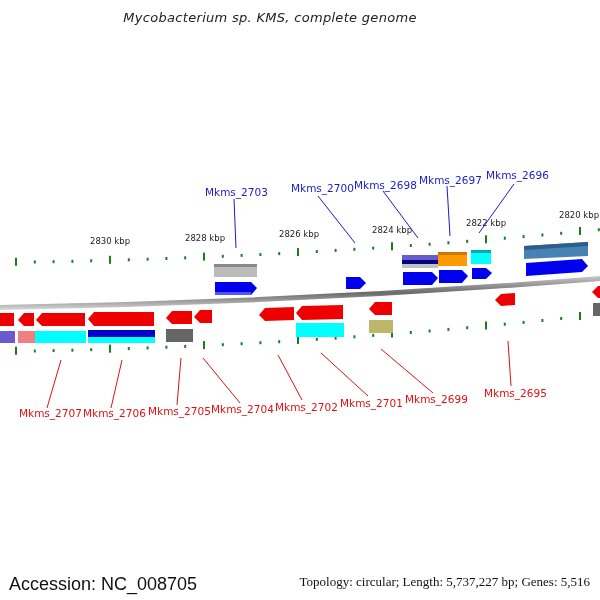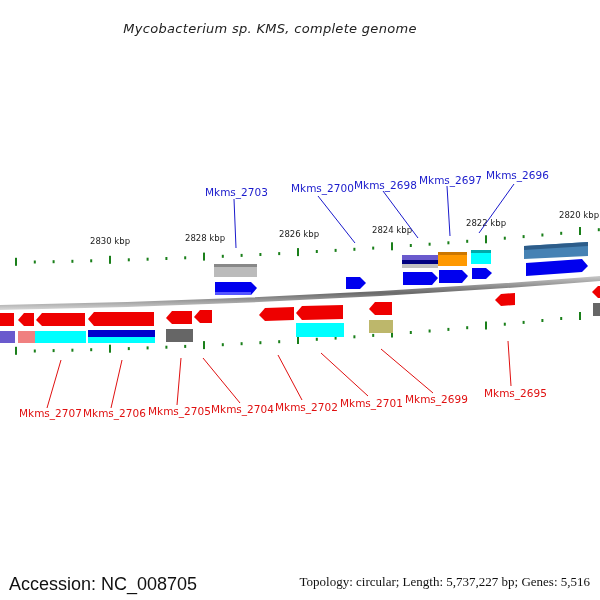--- a/index.html
+++ b/index.html
@@ -1,17 +1,17 @@
 <!DOCTYPE html>
 <html><head>
 <meta charset="utf-8">
 <style>
   html, body { margin:0; padding:0; background:#ffffff; }
   body { width:600px; height:600px; position:relative; overflow:hidden; font-family:"DejaVu Sans", sans-serif; }
-  #title { position:absolute; top:21px; left:0; width:540px; text-align:center; font-style:italic; font-size:13px; color:#222; letter-spacing:0.3px; }
+  #title { position:absolute; top:10px; left:0; width:540px; text-align:center; font-style:italic; font-size:13px; color:#222; letter-spacing:0.3px; }
   #map { position:absolute; left:0; top:0; }
   #footer-left { position:absolute; left:9px; top:574px; font-family:"Liberation Sans", sans-serif; font-size:18px; color:#111; }
   #footer-right { position:absolute; right:10px; top:574px; font-family:Liberation Serif, serif; font-size:13px; color:#111; }
   .kbp { font-family:"DejaVu Sans", sans-serif; font-size:8.5px; fill:#222; }
   .lbl-blue { font-family:"DejaVu Sans", sans-serif; font-size:10.5px; fill:#1a1acc; }
   .lbl-red { font-family:"DejaVu Sans", sans-serif; font-size:10.5px; fill:#e01010; }
 </style>
 </head>
 <body>
 

